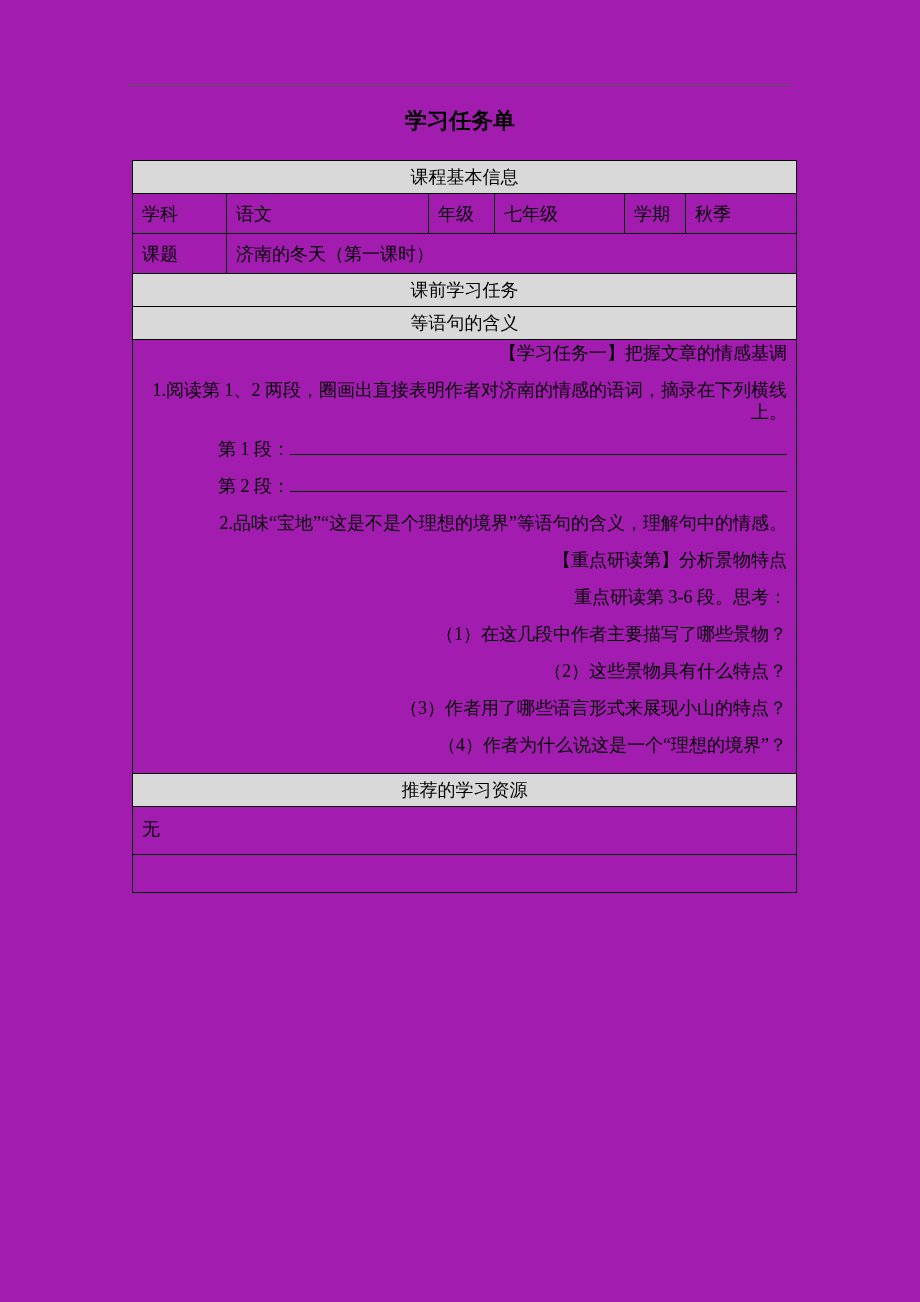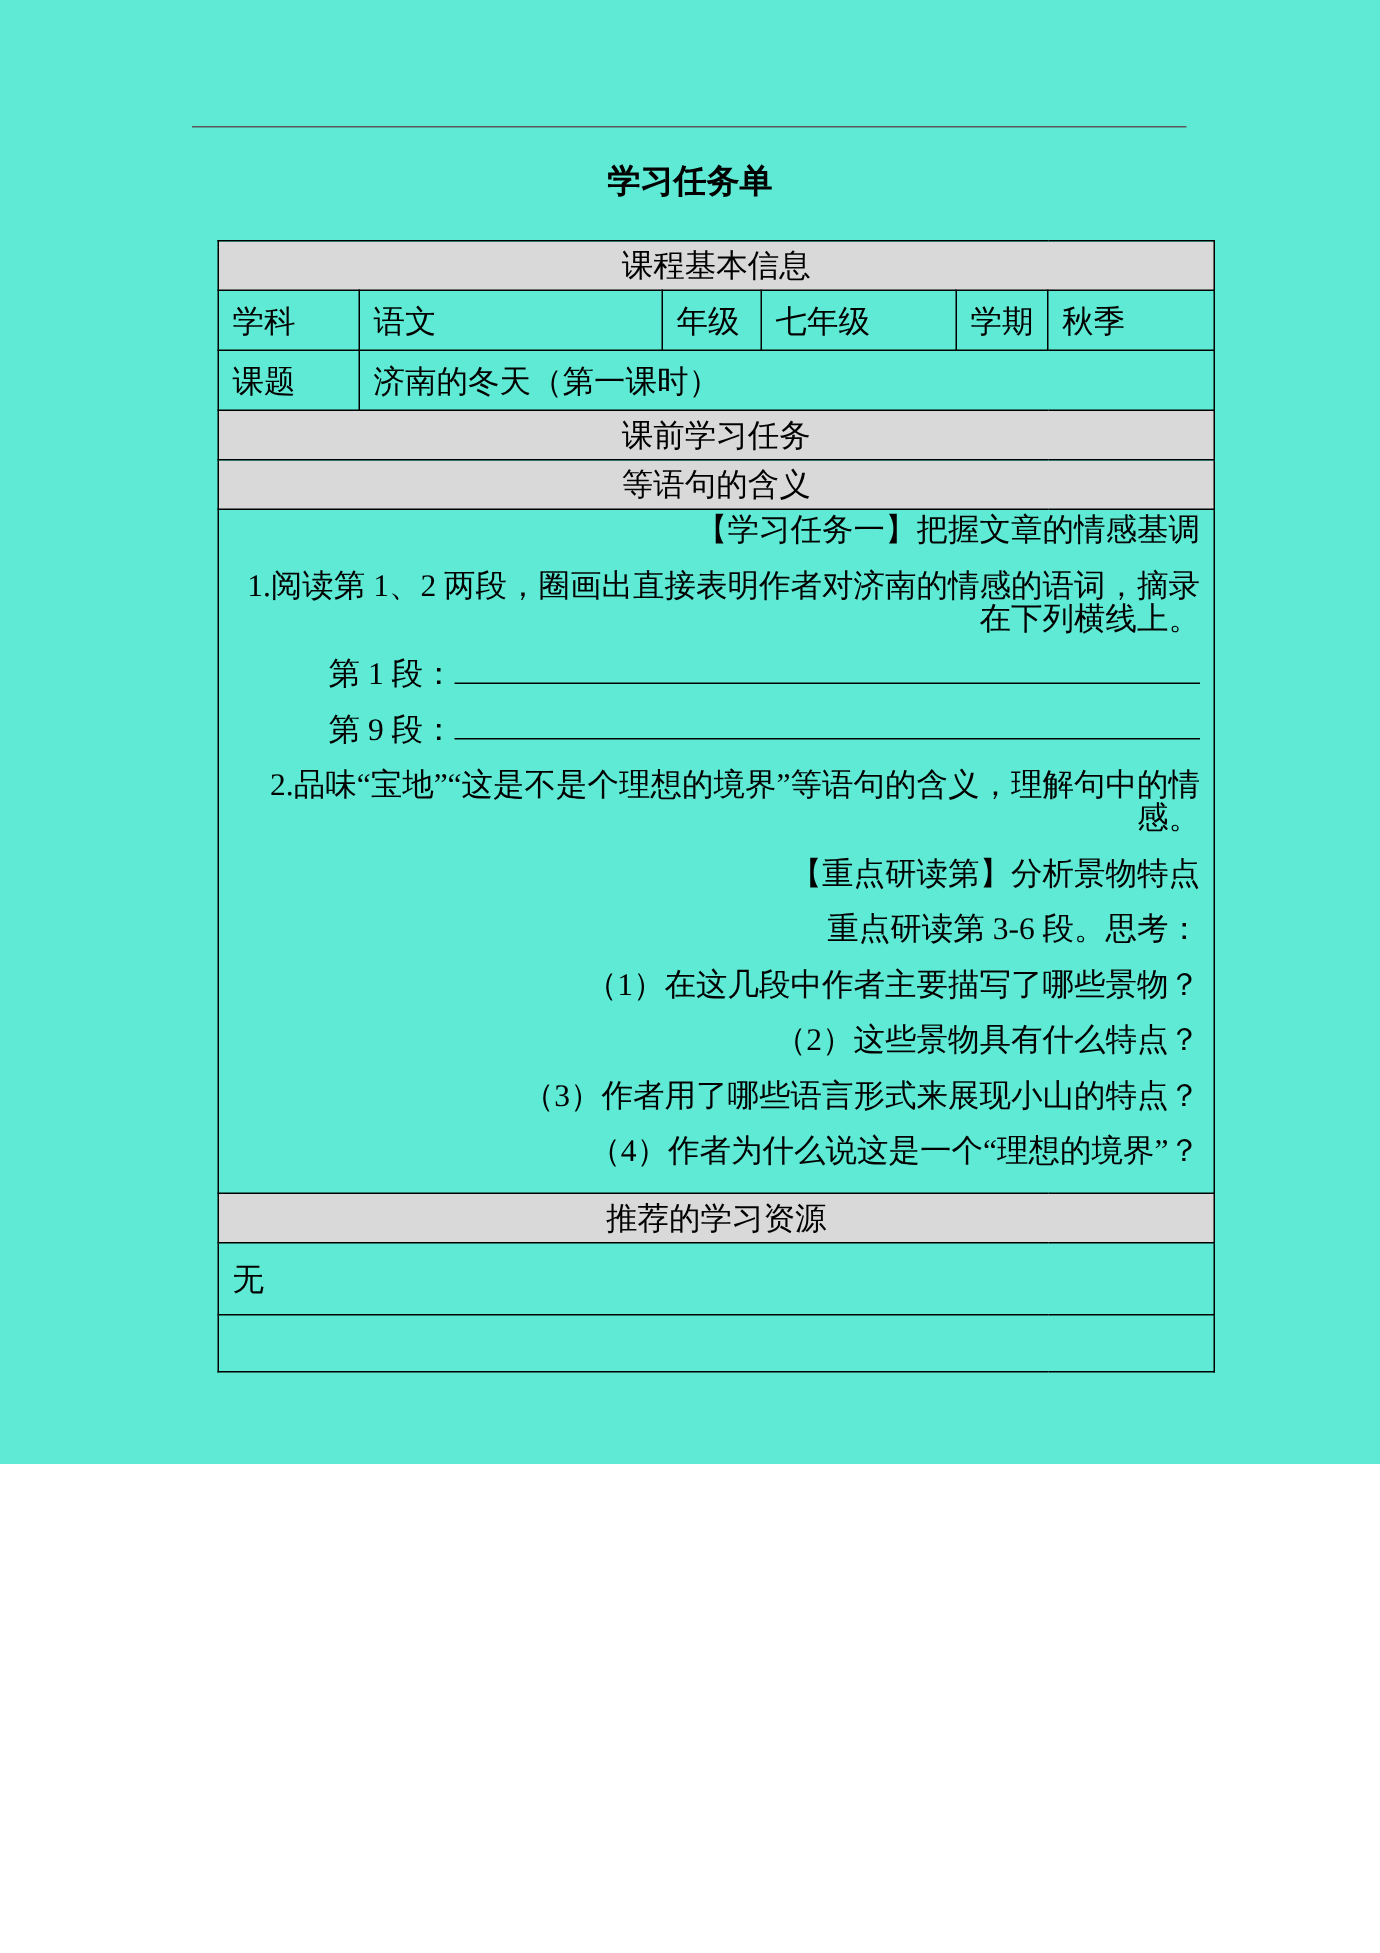--- a/index.html
+++ b/index.html
@@ -3,42 +3,42 @@
 <meta charset="utf-8">
 <style>
   * { box-sizing: border-box; }
   html, body { margin: 0; padding: 0; }
   body {
     width: 920px; height: 1302px;
     background: #ffffff;
     color: #000000;
     font-family: "Liberation Serif", "DejaVu Serif", serif;
   }
-  .page { position: relative; width: 920px; height: 976px; overflow: hidden; background:#5eead4; }
+  .page { position: relative; width: 920px; height: 1302px; overflow: hidden; background:#a21caf; }
 
   .header-rule {
     position: absolute; left: 128px; top: 84px;
     width: 663px; height: 0;
     border-top: 1px solid #595959;
   }
 
   .doc-title {
     position: absolute; left: 128px; top: 106px;
     width: 664px; margin: 0;
     text-align: center;
     font-size: 22px; font-weight: bold;
     line-height: 30px;
   }
 
   table.task-table {
-    position: absolute; left: 145px; top: 160px;
+    position: absolute; left: 132px; top: 160px;
     width: 664px;
     border-collapse: collapse;
     table-layout: fixed;
-    font-size: 21px;
+    font-size: 18px;
   }
   table.task-table td {
     border: 1px solid #000000;
     padding: 2px 9px;
     vertical-align: middle;
     overflow: hidden;
   }
 
   td.section-header {
     background: #d9d9d9;
@@ -116,21 +116,21 @@
 
       <tr>
         <td colspan="6" class="section-header">等语句的含义</td>
       </tr>
 
       <tr>
         <td colspan="6" class="big-cell">
           <p>【学习任务一】把握文章的情感基调</p>
           <p>1.阅读第 1、2 两段，圈画出直接表明作者对济南的情感的语词，摘录在下列横线上。</p>
           <p class="indent-sm"><span>第 1 段：</span><span class="blank-line"></span></p>
-          <p class="indent-sm"><span>第 9 段：</span><span class="blank-line"></span></p>
+          <p class="indent-sm"><span>第 2 段：</span><span class="blank-line"></span></p>
           <p>2.品味“宝地”“这是不是个理想的境界”等语句的含义，理解句中的情感。</p>
           <p>【重点研读第】分析景物特点</p>
           <p class="indent-sm">重点研读第 3-6 段。思考：</p>
           <p class="indent-sm">（1）在这几段中作者主要描写了哪些景物？</p>
           <p class="indent-sm">（2）这些景物具有什么特点？</p>
           <p class="indent-sm">（3）作者用了哪些语言形式来展现小山的特点？</p>
           <p class="indent-sm">（4）作者为什么说这是一个“理想的境界”？</p>
         </td>
       </tr>
 

